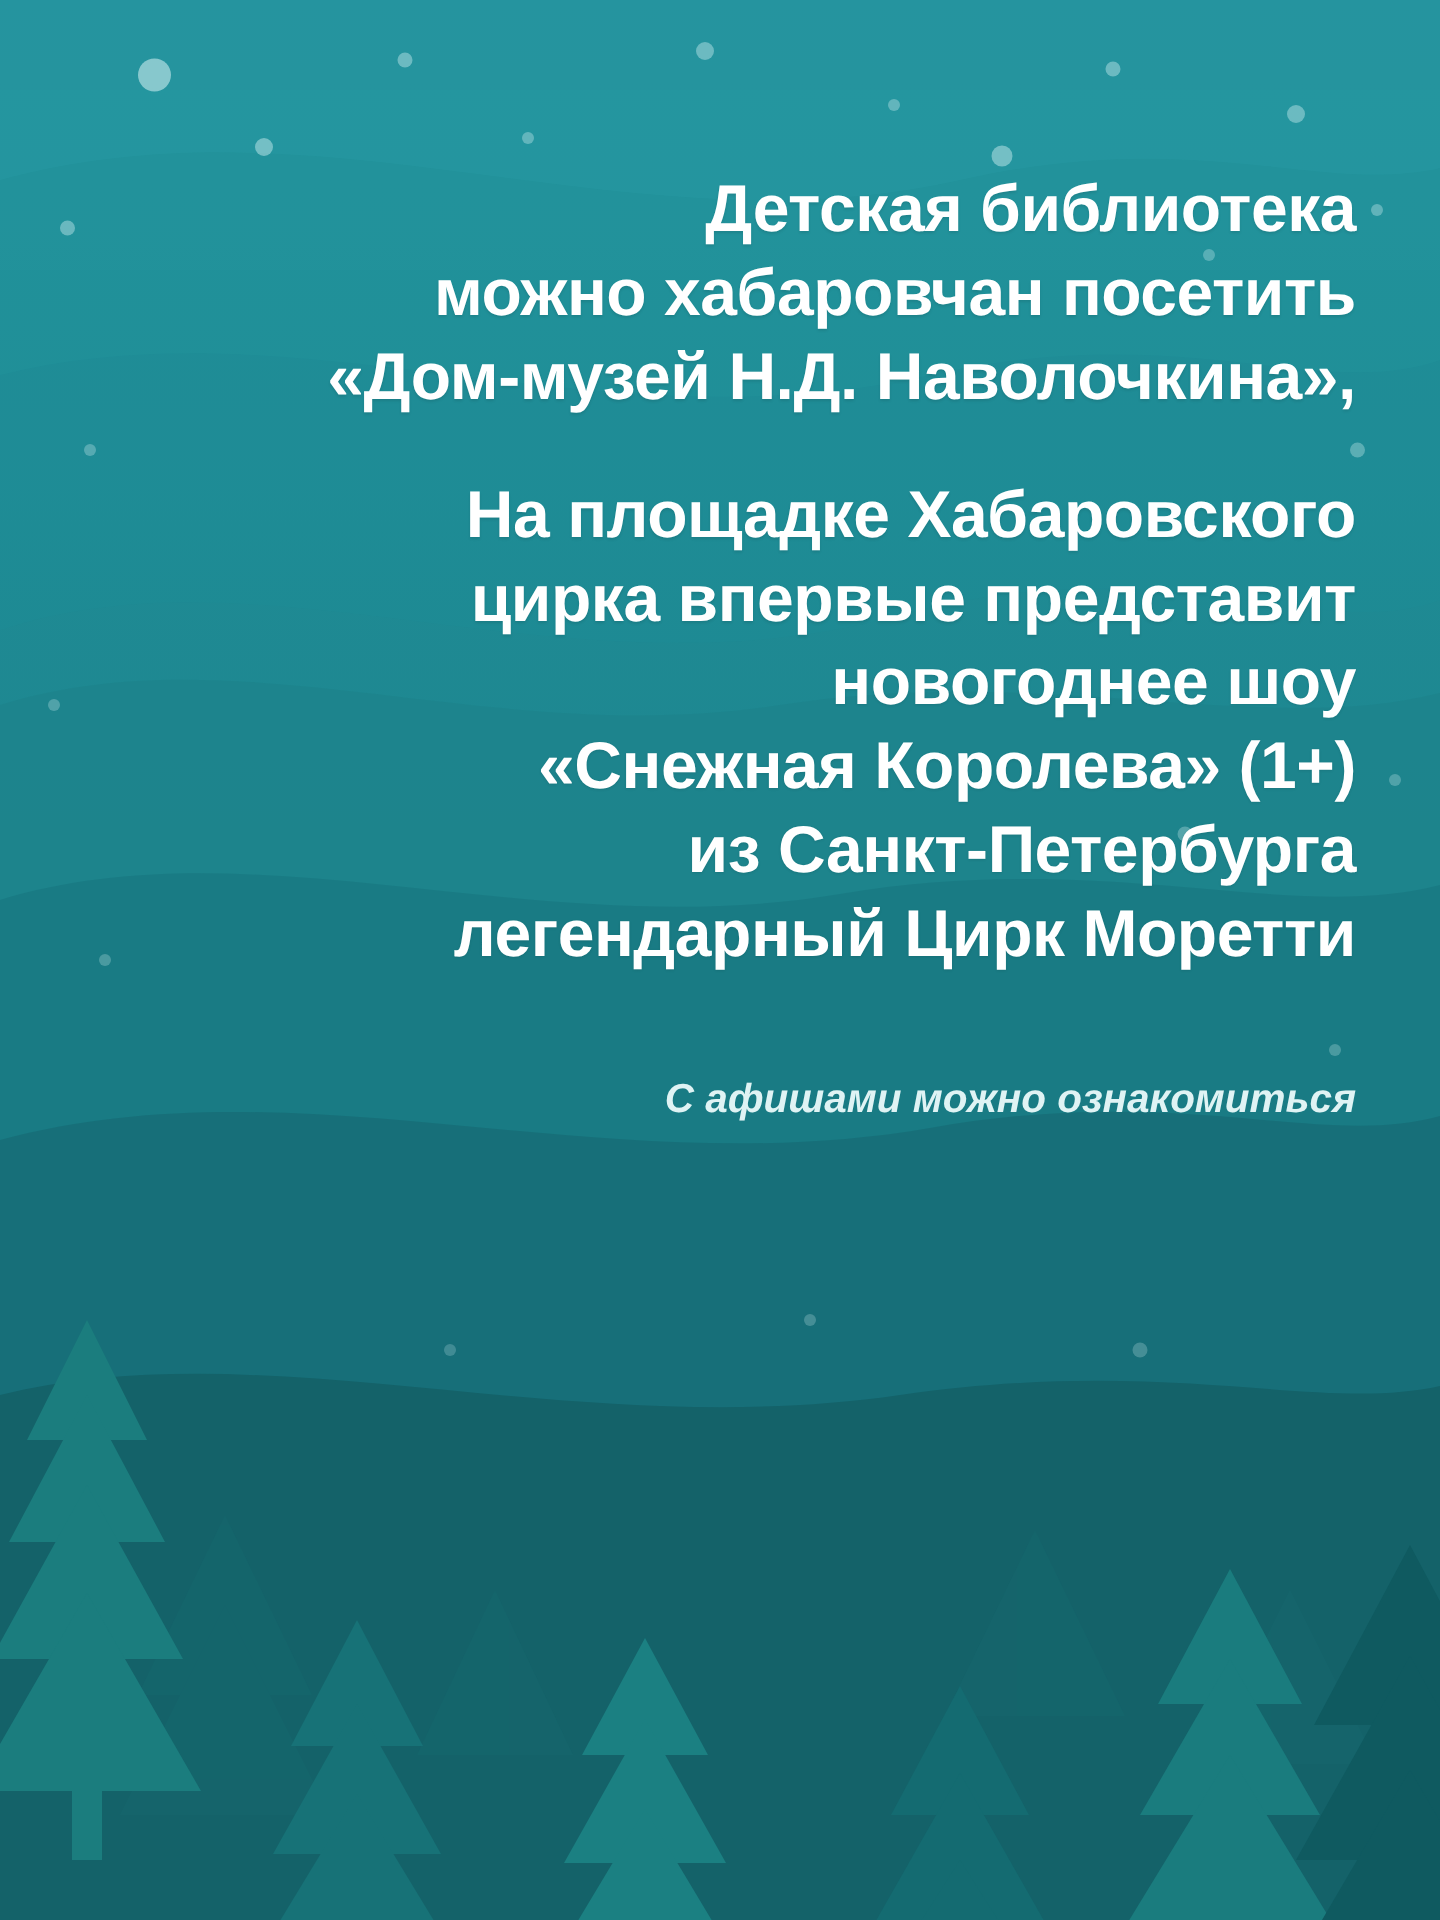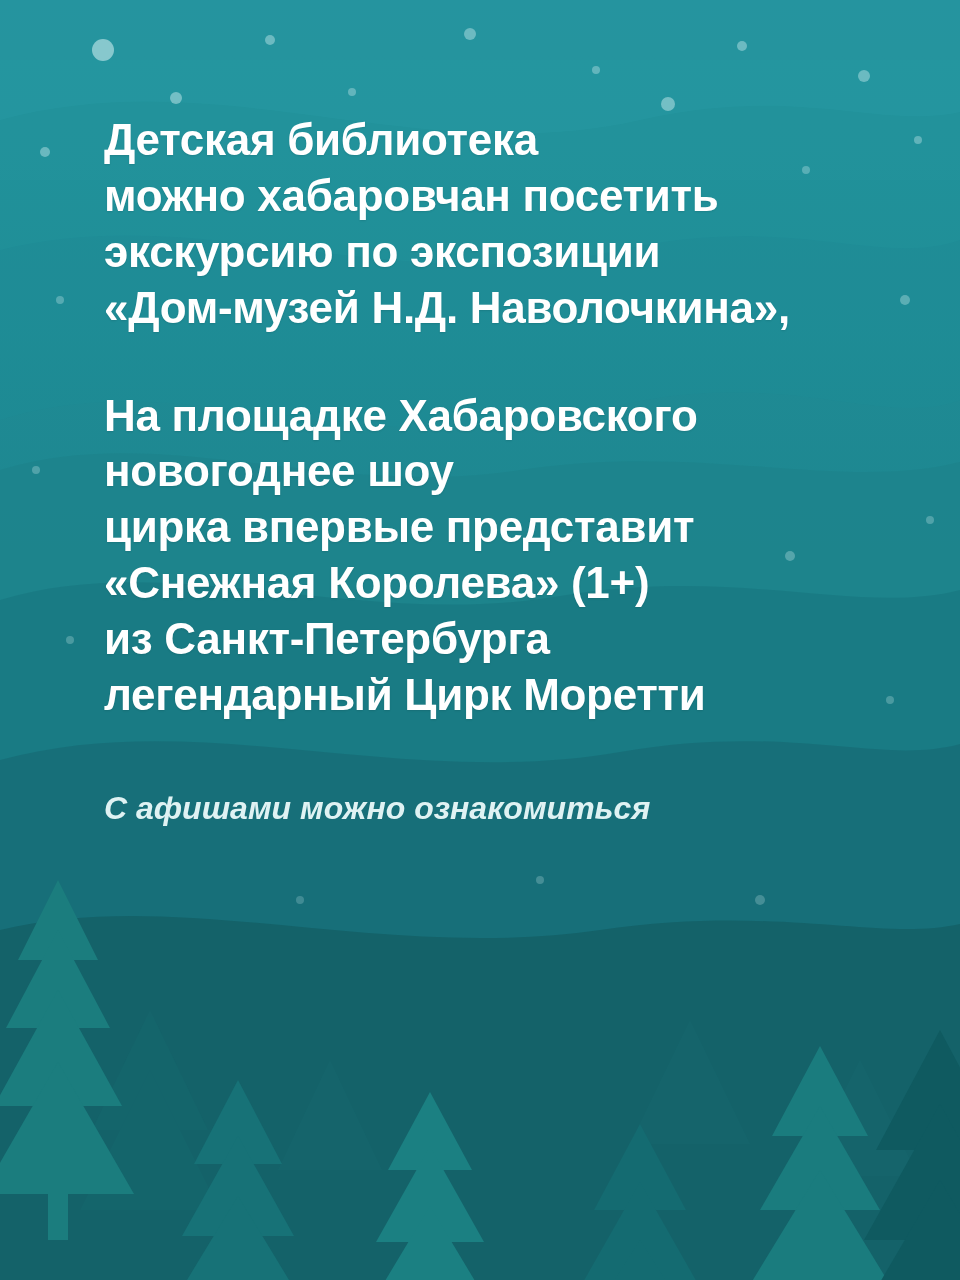--- a/index.html
+++ b/index.html
@@ -12,20 +12,21 @@
     height: 1280px;
     overflow: hidden;
     font-family: "Liberation Sans", sans-serif;
   }
   .poster {
     position: relative;
     width: 960px;
     height: 1280px;
     overflow: hidden;
     background: #3b82f6;
+    text-align: right;
   }
   .bg-svg {
     position: absolute;
     inset: 0;
     width: 960px;
     height: 1280px;
     display: block;
   }
   .content {
     position: absolute;
@@ -36,32 +37,32 @@
   }
   .block-main {
     color: #ffffff;
     font-size: 44px;
     line-height: 1.27;
     font-weight: bold;
     letter-spacing: -0.3px;
     text-shadow: 0 1px 2px rgba(0,0,0,0.10);
   }
   .block-second {
-    margin-top: 52px;
+    margin-top: 36px;
     color: #ffffff;
     font-size: 44px;
     line-height: 1.27;
     font-weight: bold;
     letter-spacing: -0.3px;
     text-shadow: 0 1px 2px rgba(0,0,0,0.10);
   }
   .note {
     margin-top: 62px;
     color: #eafafa;
-    font-size: 32px;
+    font-size: 27px;
     line-height: 1.45;
     font-style: italic;
     font-weight: bold;
     opacity: 0.95;
   }
   .line { display: block; white-space: pre; }
 </style>
 </head>
 <body>
 
@@ -166,28 +167,27 @@
       <circle cx="300" cy="900" r="4" opacity="0.22"></circle>
       <circle cx="760" cy="900" r="5" opacity="0.24"></circle>
     </g>
   </svg>
 
   <div class="content">
 
     <div class="block-main">
       <span class="line">Детская библиотека</span>
       <span class="line">можно хабаровчан посетить</span>
-      <span class="line">экскурсию по экспозиции</span>
       <span class="line">«Дом-музей Н.Д. Наволочкина»,</span>
     </div>
 
     <div class="block-second">
       <span class="line">На площадке Хабаровского</span>
+      <span class="line">цирка впервые представит</span>
       <span class="line">новогоднее шоу</span>
-      <span class="line">цирка впервые представит</span>
       <span class="line">«Снежная Королева» (1+)</span>
       <span class="line">из Санкт-Петербурга</span>
       <span class="line">легендарный Цирк Моретти</span>
     </div>
 
     <div class="note">
       <span class="line">С афишами можно ознакомиться</span>
     </div>
 
   </div>

